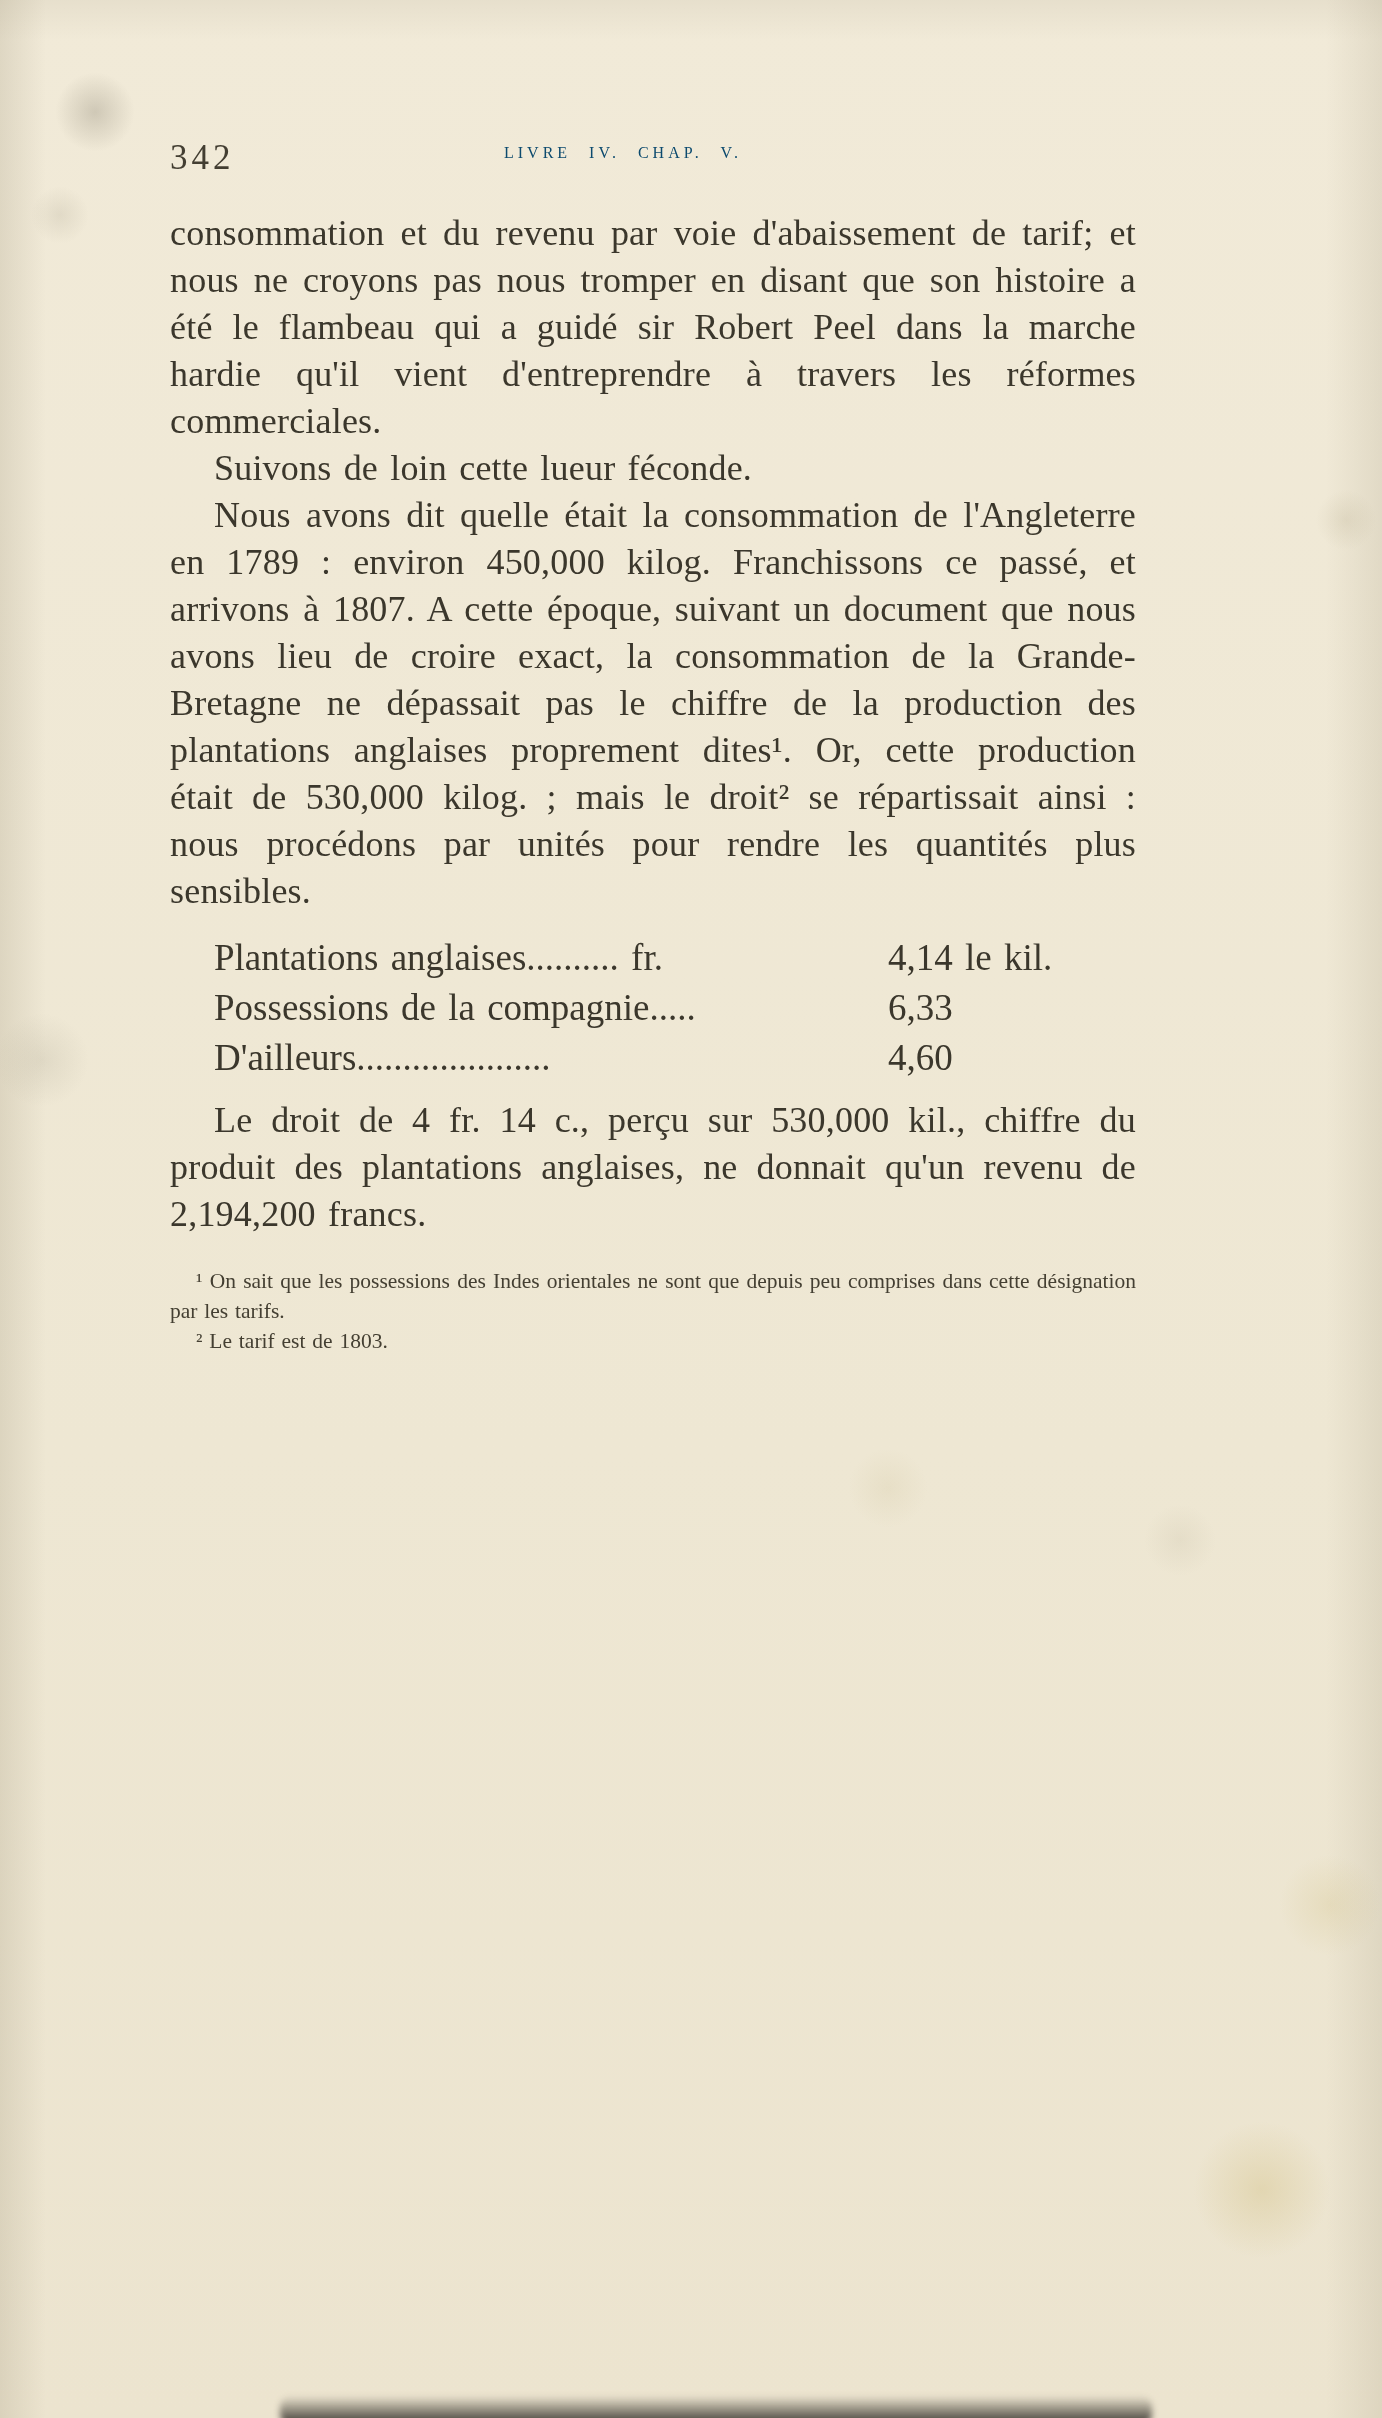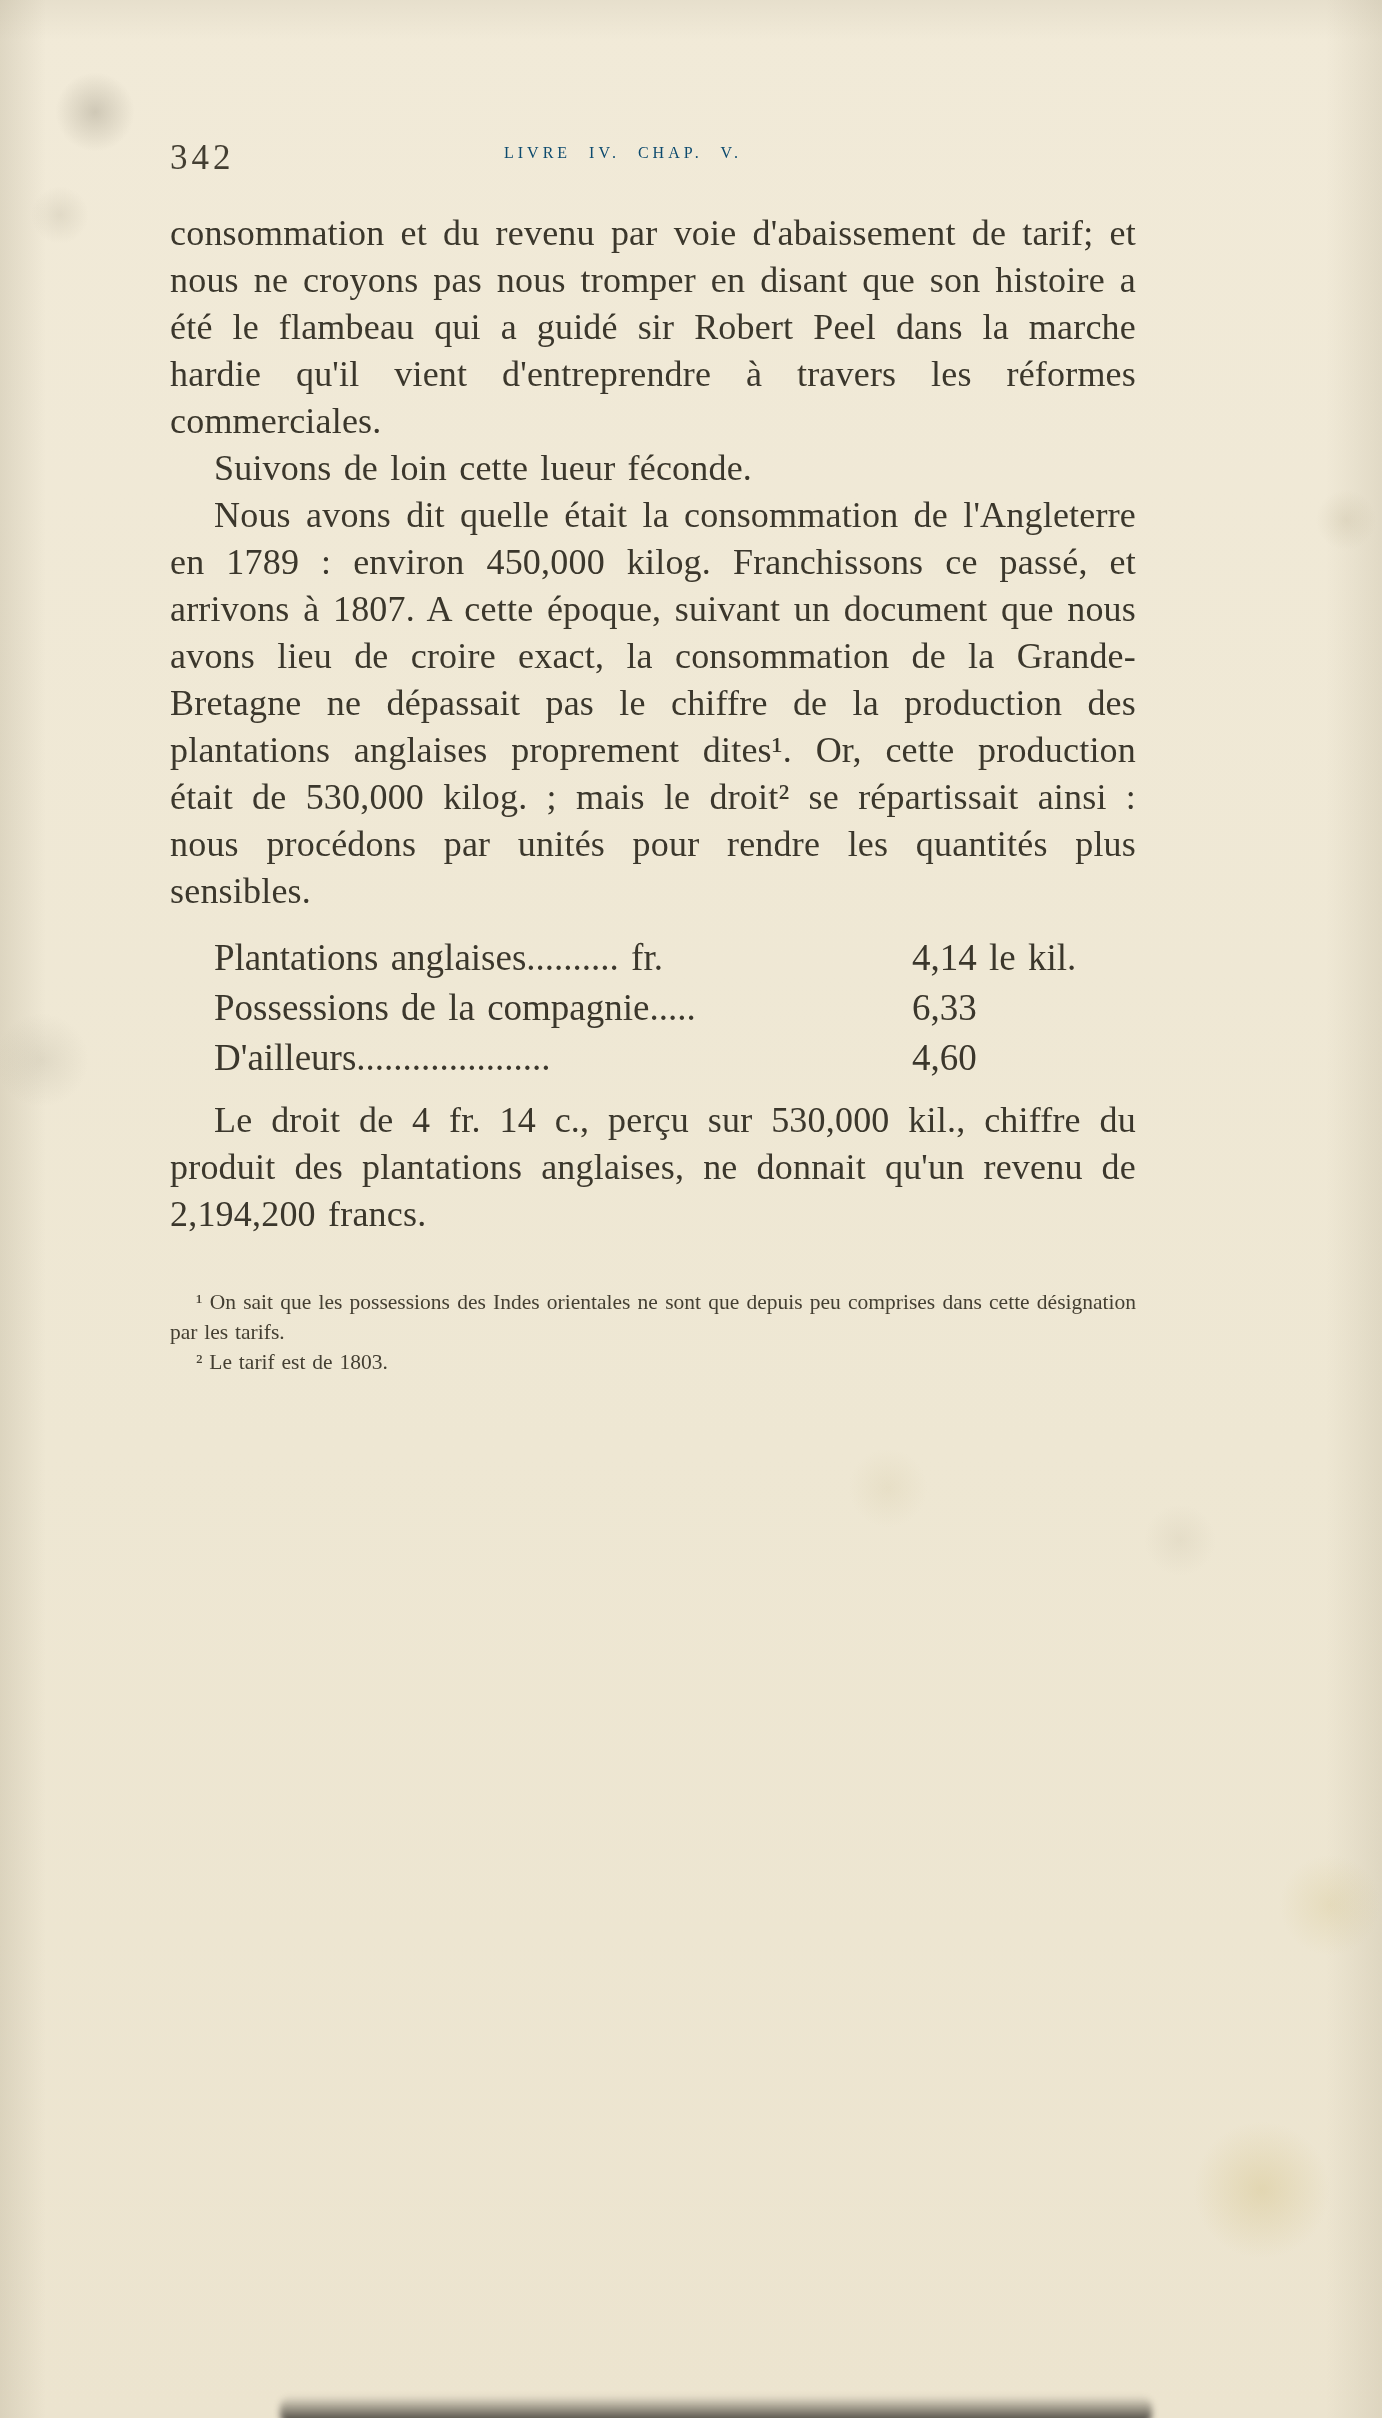--- a/index.html
+++ b/index.html
@@ -91,24 +91,23 @@
   .t-row {
     display: grid;
     grid-template-columns: 674px 1fr;
   }
   .t-left {
     white-space: nowrap;
     overflow: hidden;
   }
   .t-value {
     white-space: nowrap;
-    margin-left: 24px;
   }
   .footnotes {
-    margin-top: 49px;
+    margin-top: 28px;
   }
   .footnotes p {
     margin: 0;
     font-size: 21.5px;
     line-height: 30px;
     text-align: justify;
     text-indent: 26px;
     word-spacing: 1.5px;
     color: #443f32;
   }

